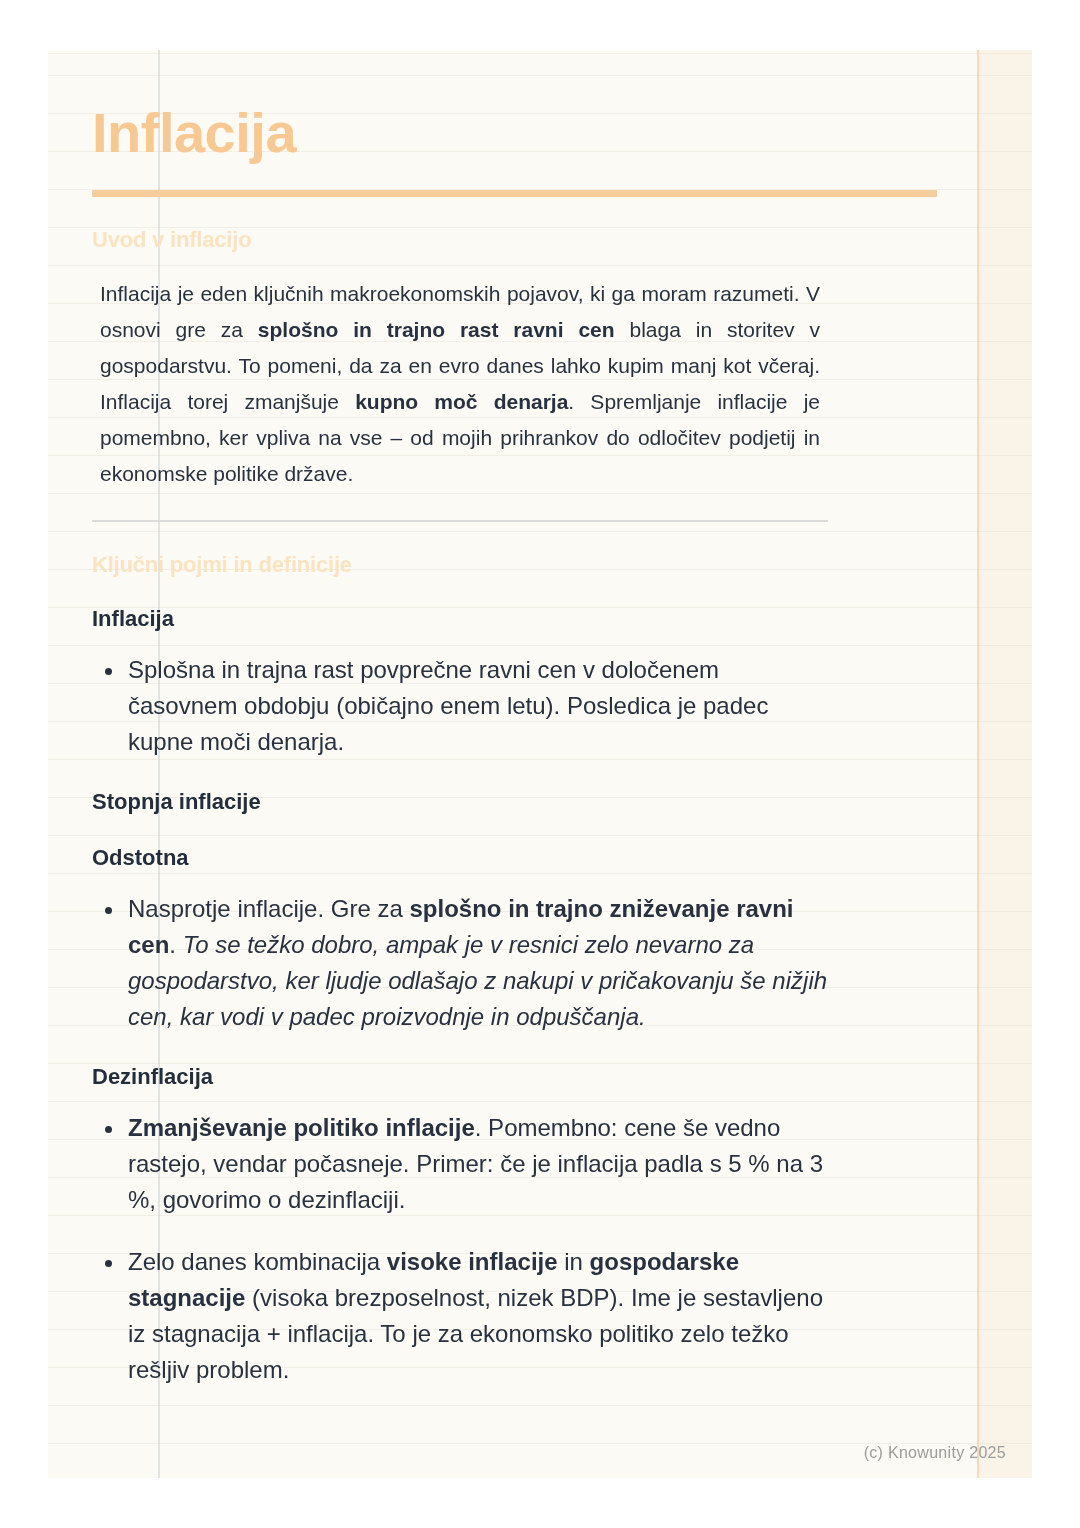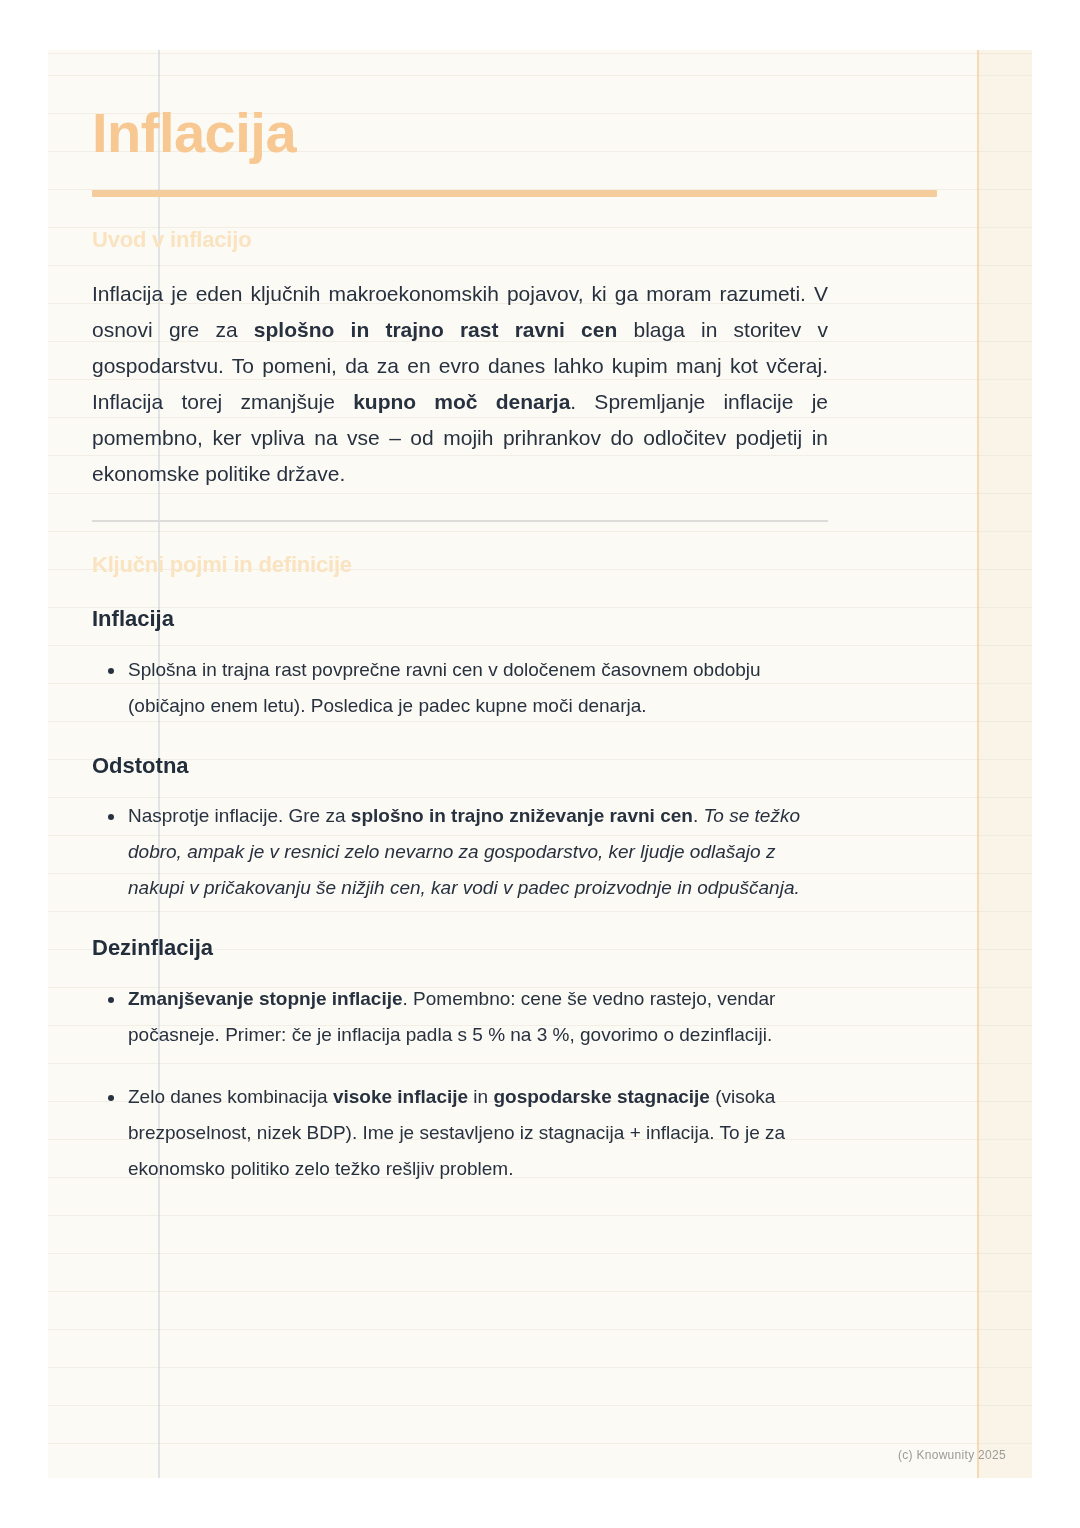--- a/index.html
+++ b/index.html
@@ -66,21 +66,21 @@
   }
   h2.section-heading {
     margin: 30px 0 24px 0;
     font-size: 22px;
     line-height: 1.15;
     font-weight: bold;
     color: #fae3c0;
     letter-spacing: -0.2px;
   }
   p.intro {
-    margin: 0;
+    margin: 8px;
     font-size: 21px;
     line-height: 36px;
     color: #27313f;
     text-align: justify;
   }
   .divider {
     width: 736px;
     height: 2px;
     background: #dcdcda;
     margin-top: 28px;
@@ -90,32 +90,32 @@
     font-size: 22px;
     line-height: 1.3;
     font-weight: bold;
     color: #232e3c;
   }
   ul.def-list {
     margin: 0 0 26px 0;
     padding-left: 34px;
   }
   ul.def-list li {
-    font-size: 19px;
+    font-size: 24px;
     line-height: 36px;
     color: #27313f;
     padding-left: 2px;
   }
   .b { font-weight: bold; }
   .i { font-style: italic; }
   .footer-credit {
     position: absolute;
     right: 26px;
     bottom: 16px;
-    font-size: 12px;
+    font-size: 16px;
     color: #9b9b99;
     letter-spacing: 0.3px;
     z-index: 1;
   }
 </style>
 </head>
 <body>
 
 <div class="page">
   <div class="margin-line"></div>
@@ -131,29 +131,30 @@
 
     <div class="divider"></div>
 
     <h2 class="section-heading">Ključni pojmi in definicije</h2>
 
     <h3 class="term-heading">Inflacija</h3>
     <ul class="def-list">
       <li><span>Splošna in trajna rast povprečne ravni cen v določenem časovnem obdobju (običajno enem letu). Posledica je padec kupne moči denarja.</span></li>
     </ul>
 
+    <h3 class="term-heading">Stopnja inflacije</h3>
 
     <h3 class="term-heading">Odstotna</h3>
     <ul class="def-list">
       <li><span>Nasprotje inflacije. Gre za </span><span class="b">splošno in trajno zniževanje ravni cen</span><span>. </span><span class="i">To se težko dobro, ampak je v resnici zelo nevarno za gospodarstvo, ker ljudje odlašajo z nakupi v pričakovanju še nižjih cen, kar vodi v padec proizvodnje in odpuščanja.</span></li>
     </ul>
 
     <h3 class="term-heading">Dezinflacija</h3>
     <ul class="def-list">
-      <li><span class="b">Zmanjševanje stopnje inflacije</span><span>. Pomembno: cene še vedno rastejo, vendar počasneje. Primer: če je inflacija padla s 5 % na 3 %, govorimo o dezinflaciji.</span></li>
+      <li><span class="b">Zmanjševanje politiko inflacije</span><span>. Pomembno: cene še vedno rastejo, vendar počasneje. Primer: če je inflacija padla s 5 % na 3 %, govorimo o dezinflaciji.</span></li>
     </ul>
 
     <ul class="def-list">
       <li><span>Zelo danes kombinacija </span><span class="b">visoke inflacije</span><span> in </span><span class="b">gospodarske stagnacije</span><span> (visoka brezposelnost, nizek BDP). Ime je sestavljeno iz stagnacija + inflacija. To je za ekonomsko politiko zelo težko rešljiv problem.</span></li>
     </ul>
   </div>
 
   <div class="footer-credit">(c) Knowunity 2025</div>
 </div>
 

